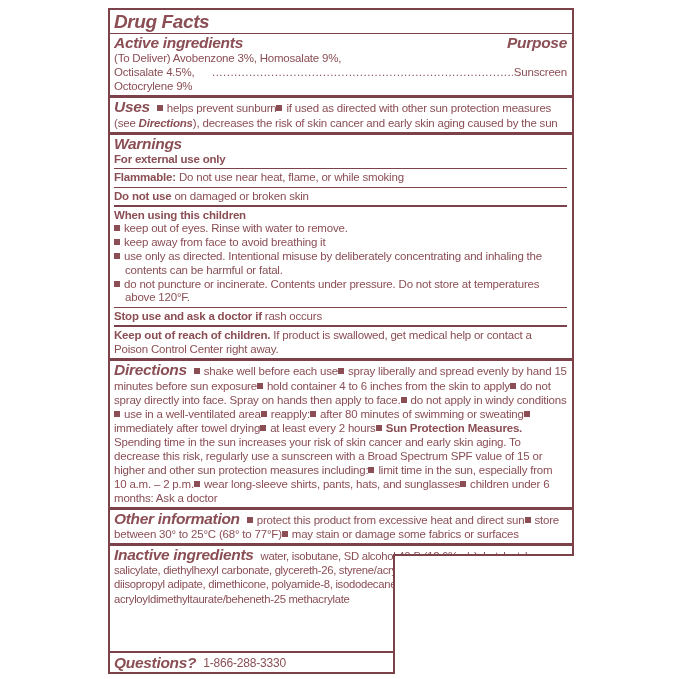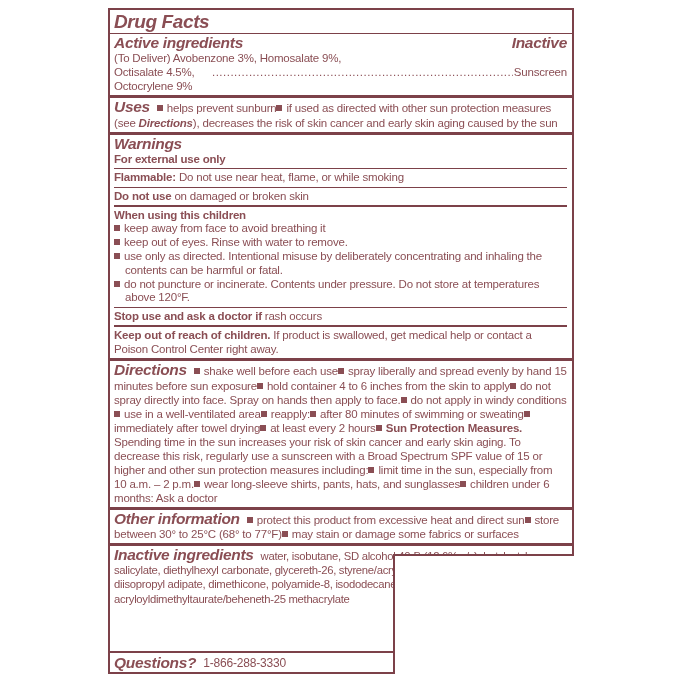--- a/index.html
+++ b/index.html
@@ -64,21 +64,21 @@
 <div class="page">
   <div class="label">
 
     <div class="sec title-sec">
       <span class="h1">Drug Facts</span>
     </div>
 
     <div class="sec active-sec">
       <div class="ai-head">
         <span class="h2">Active ingredients</span>
-        <span class="h2" style="margin-right:0;">Inactive</span>
+        <span class="h2" style="margin-right:0;">Purpose</span>
       </div>
       <div>(To Deliver) Avobenzone 3%, Homosalate 9%,</div>
       <div class="ai-row">
         <span>Octisalate 4.5%, Octocrylene 9%</span>
         <span class="leader"></span>
         <span>Sunscreen</span>
       </div>
     </div>
 
     <div class="bar"></div>
@@ -93,23 +93,23 @@
       <div class="h2">Warnings</div>
       <div class="b wline">For external use only</div>
       <div class="rule"></div>
       <div class="wline"><span class="b">Flammable:</span><span> Do not use near heat, flame, or while smoking</span></div>
       <div class="rule"></div>
       <div class="wline"><span class="b">Do not use</span><span> on damaged or broken skin</span></div>
       <div class="rule"></div>
       <div class="b wline">When using this children</div>
       <div>
 
+          <div class="hang"><span class="sq"></span><span>keep out of eyes.  Rinse with water to remove.</span></div>
+
           <div class="hang"><span class="sq"></span><span>keep away from face to avoid breathing it</span></div>
-
-          <div class="hang"><span class="sq"></span><span>keep out of eyes.  Rinse with water to remove.</span></div>
 
           <div class="hang"><span class="sq"></span><span>use only as directed. Intentional misuse by deliberately concentrating and inhaling the contents can be harmful or fatal.</span></div>
 
           <div class="hang"><span class="sq"></span><span>do not puncture or incinerate. Contents under pressure. Do not store at temperatures above 120°F.</span></div>
         </div>
       <div class="rule"></div>
       <div class="wline"><span class="b">Stop use and ask a doctor if</span><span> rash occurs</span></div>
       <div class="rule"></div>
       <div class="wline"><span class="b">Keep out of reach of children.</span><span> If product is swallowed, get medical help or contact a Poison Control Center right away.</span></div>
     </div>

